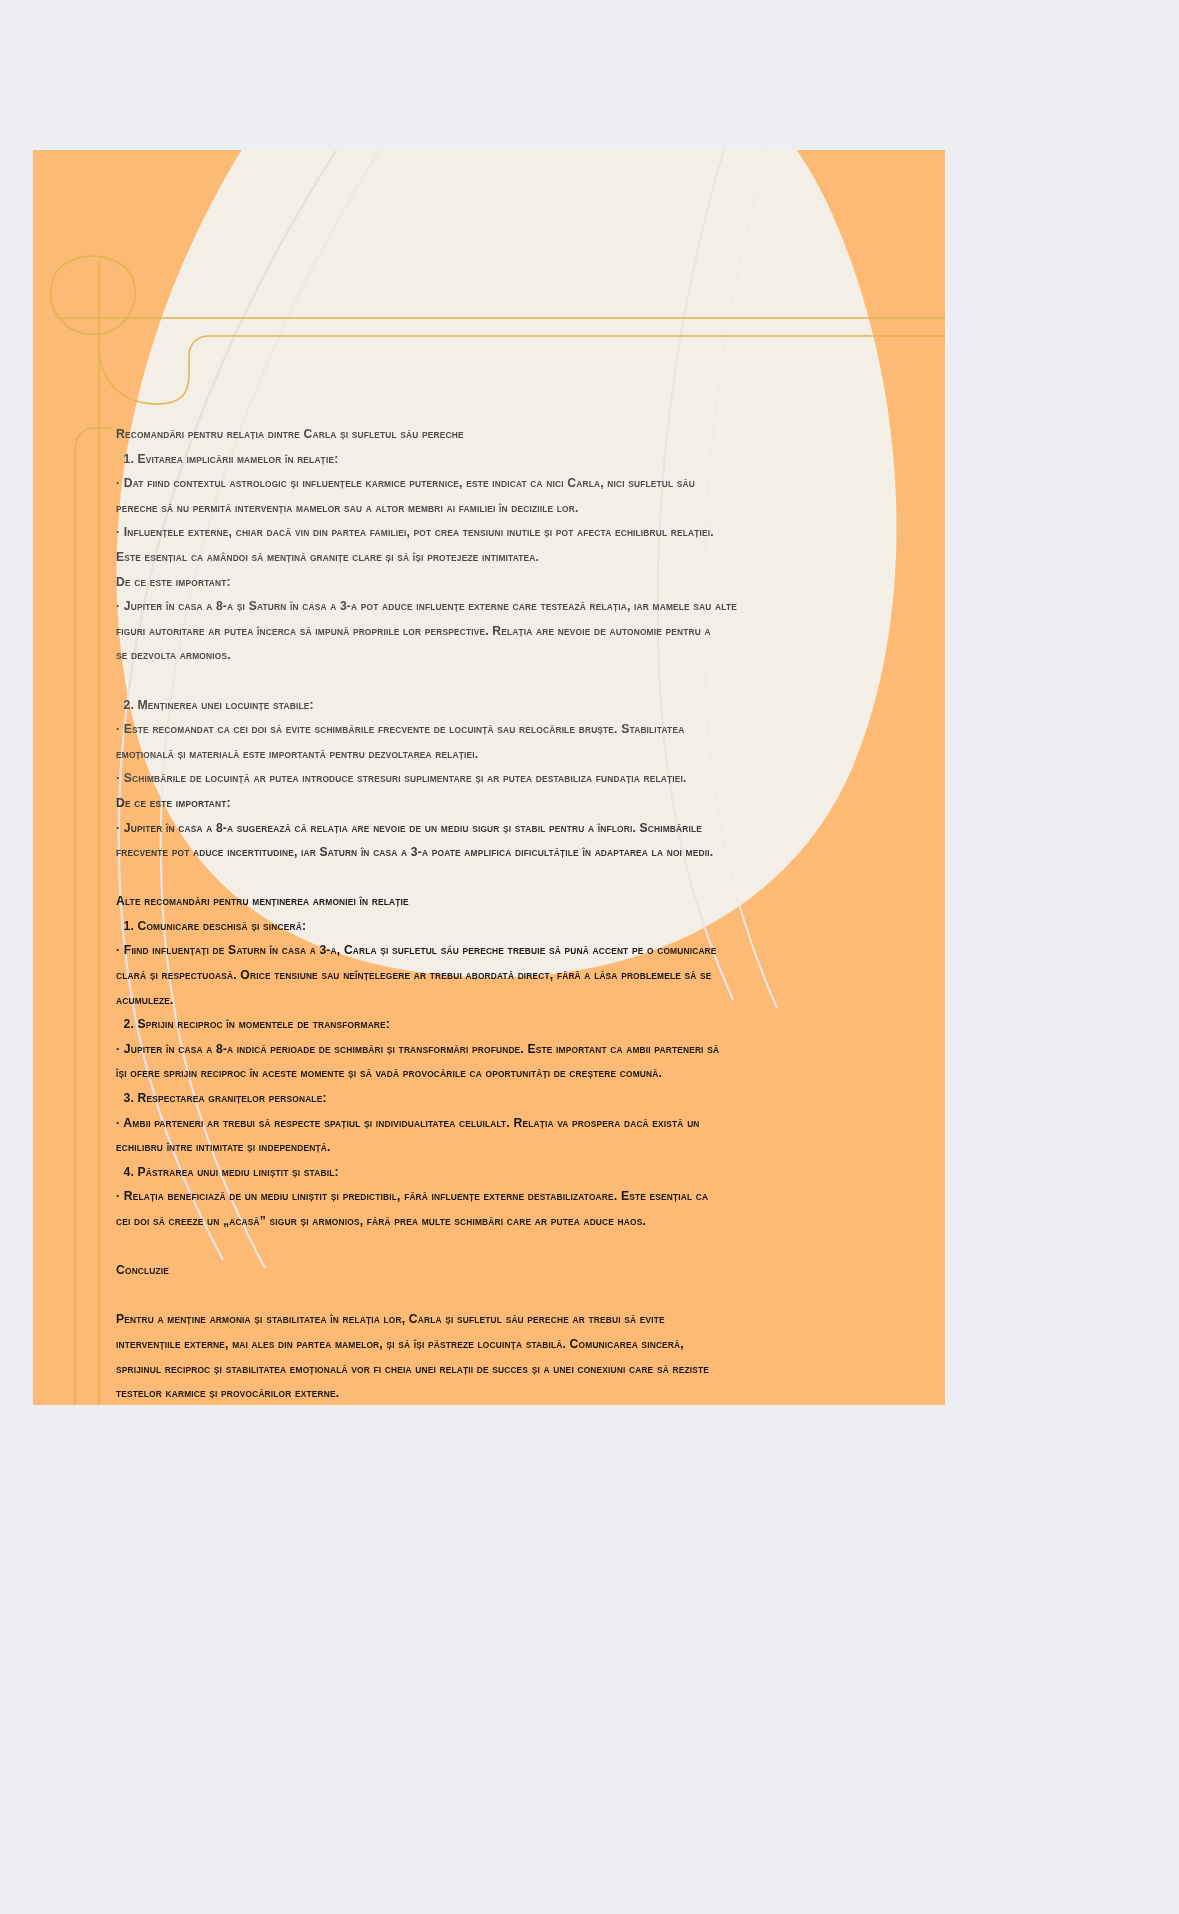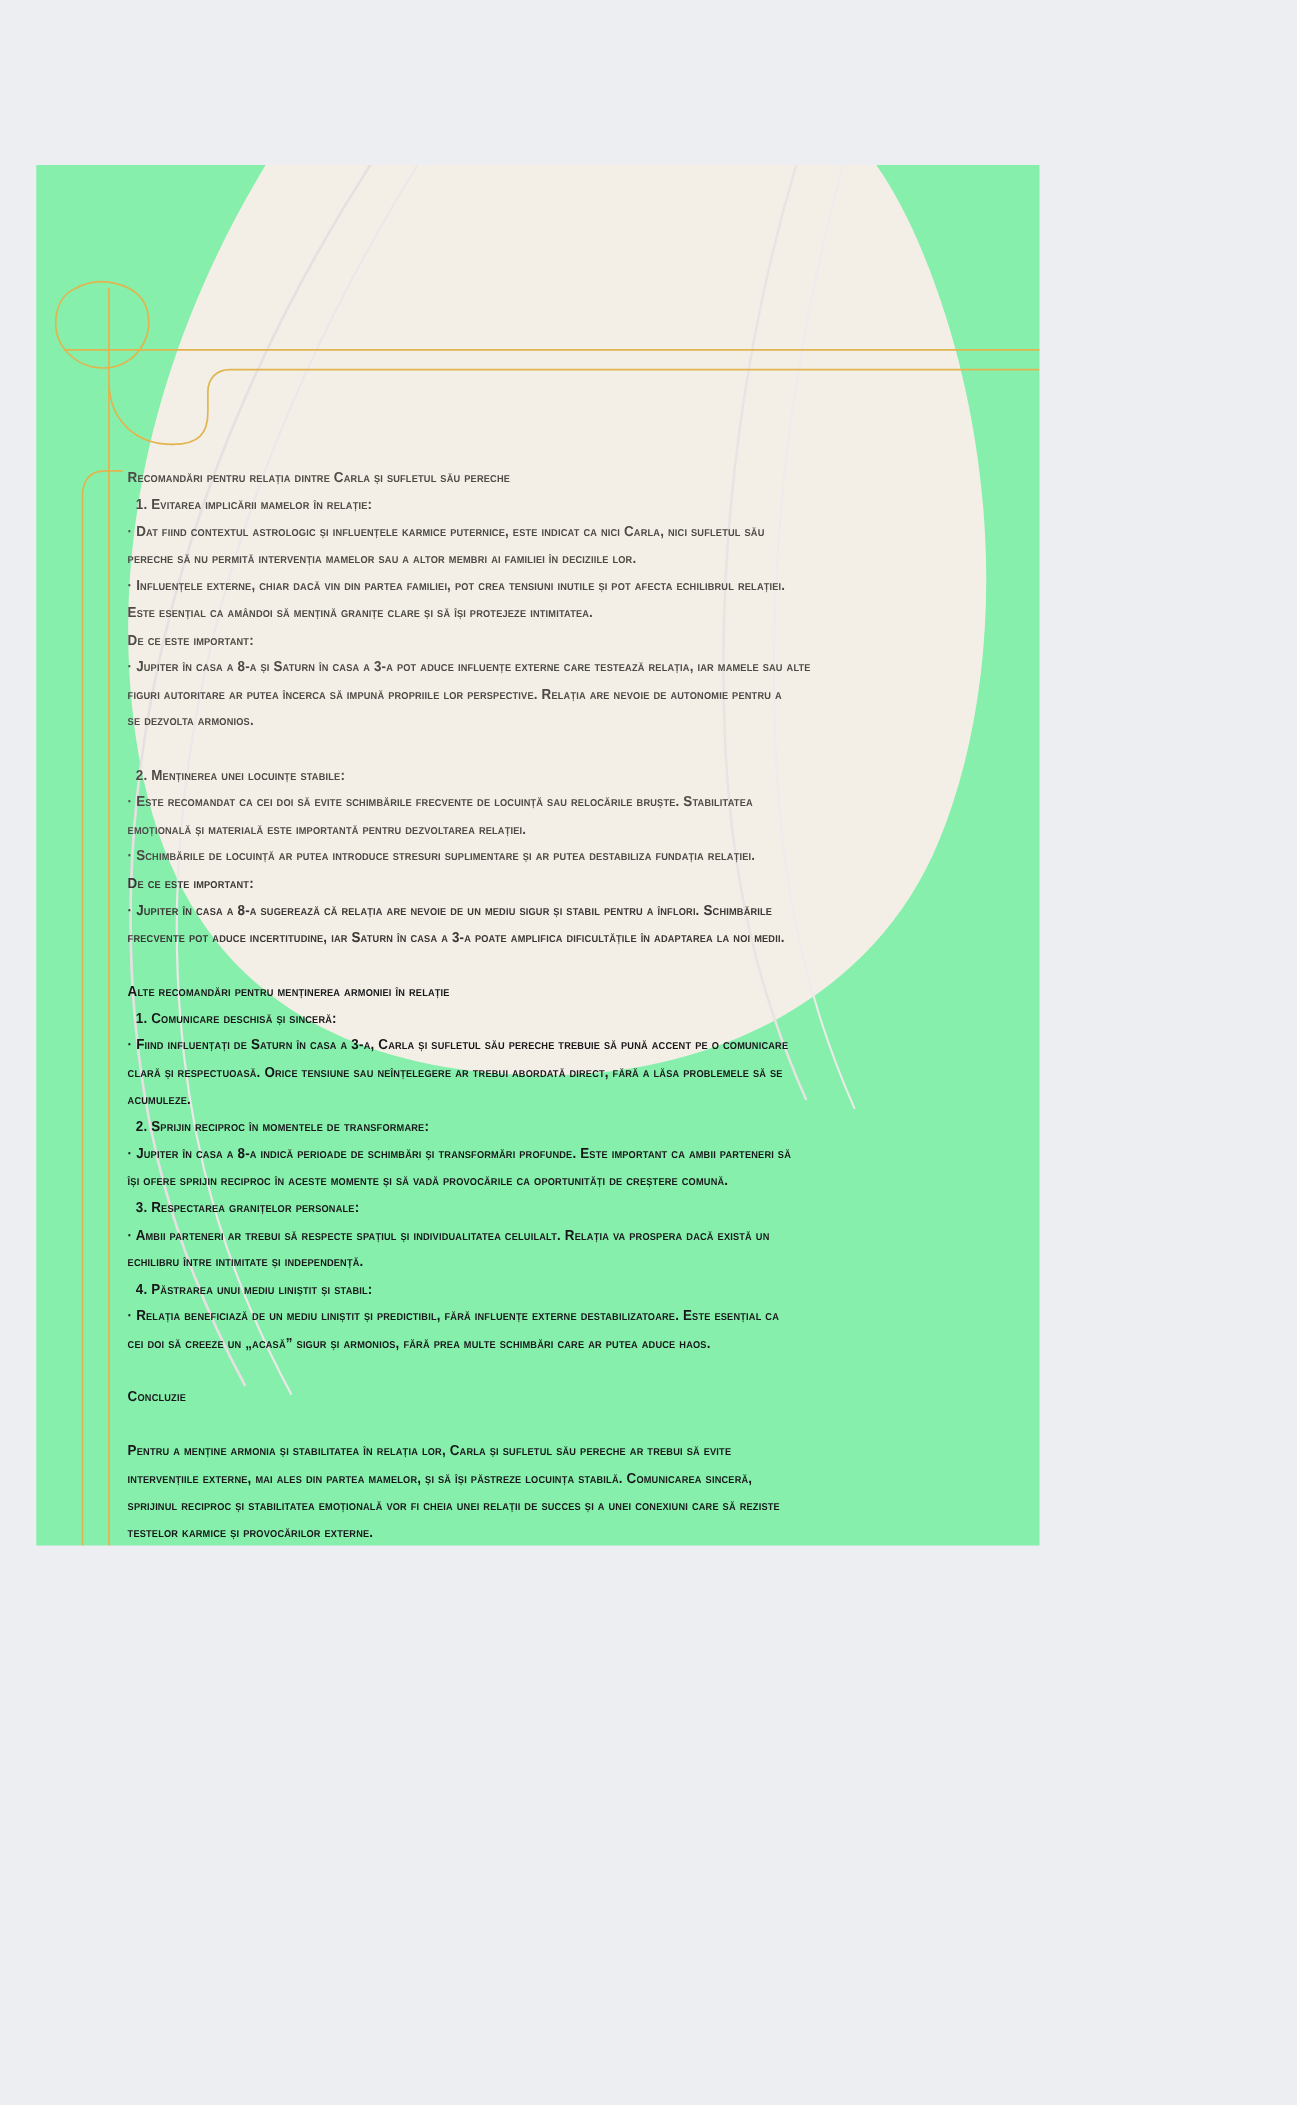--- a/index.html
+++ b/index.html
@@ -22,21 +22,21 @@
     background: #eceef2;
   }
 
   
   #sheet {
     position: absolute;
     left: 33px;
     top: 150px;
     width: 912px;
     height: 1255px;
-    background: #86efac;
+    background: #fdba74;
     overflow: hidden;
   }
 
   
   .bg-art {
     position: absolute;
     left: 0;
     top: 0;
     width: 912px;
     height: 1255px;

